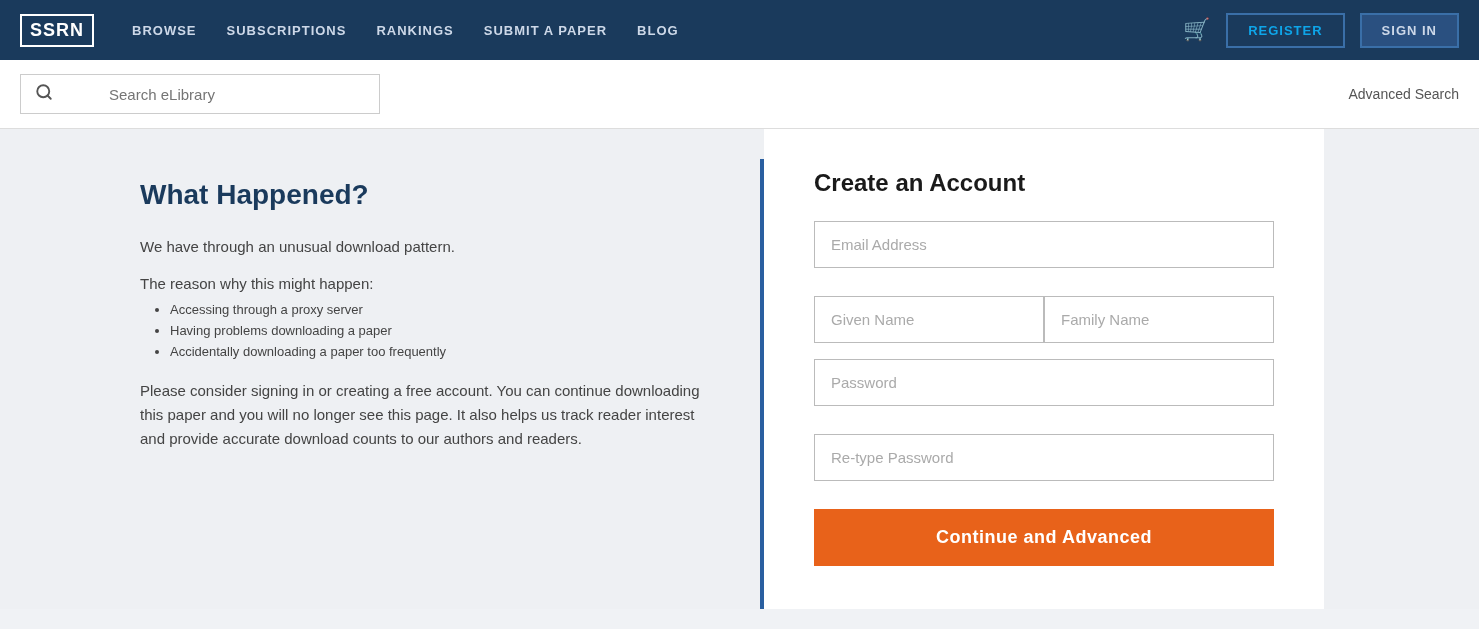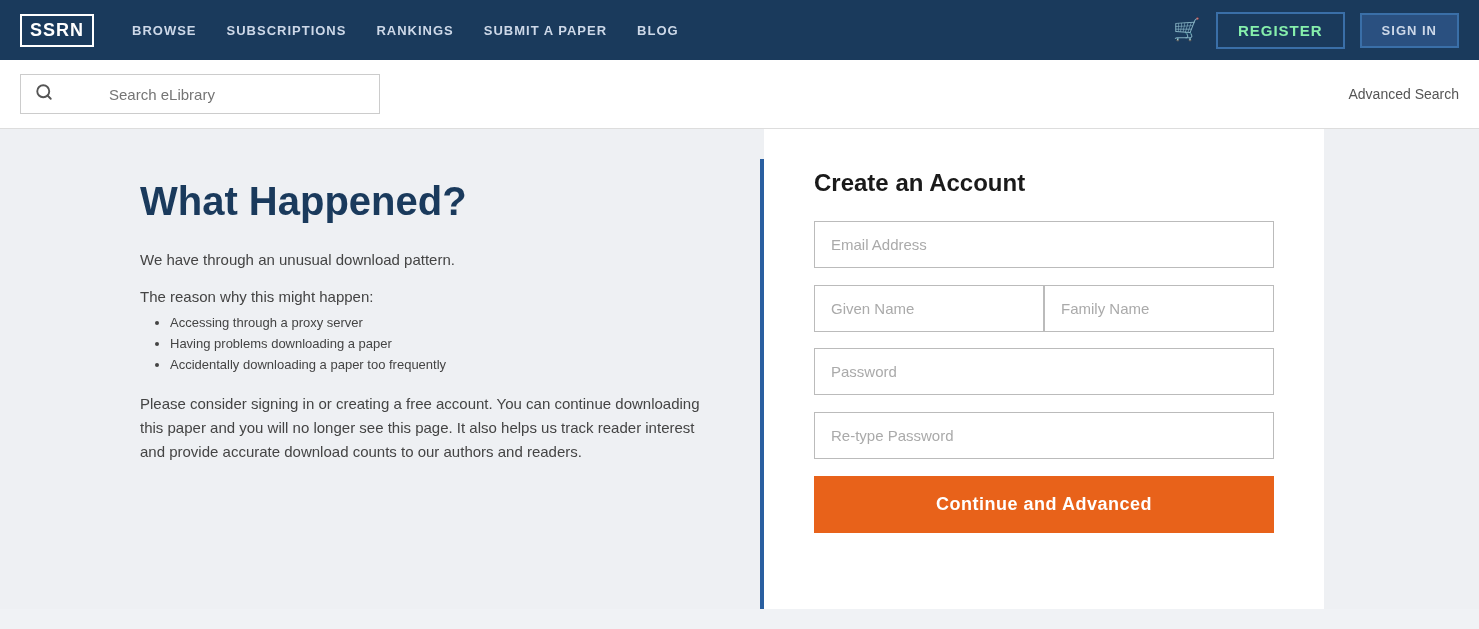--- a/index.html
+++ b/index.html
@@ -62,24 +62,24 @@
     }
 
     .cart-icon {
       color: #cdd8e8;
       font-size: 22px;
       cursor: pointer;
     }
 
     .nav-btn {
       border: 2px solid #3a6fa8;
-      color: #86efac;
+      color: #0ea5e9;
       background: transparent;
       padding: 8px 20px;
-      font-size: 15px;
+      font-size: 13px;
       font-weight: 600;
       letter-spacing: 1px;
       text-transform: uppercase;
       cursor: pointer;
     }
 
     .nav-btn-signin {
       background-color: #2a5080;
       border: 2px solid #3a6fa8;
       color: #cdd8e8;
@@ -139,21 +139,21 @@
       background-color: #eef0f3;
     }
 
     .left-panel {
       flex: 1;
       padding: 50px 60px 40px 140px;
       max-width: 760px;
     }
 
     .what-happened-title {
-      font-size: 40px;
+      font-size: 28px;
       font-weight: 800;
       color: #1a3a5c;
       margin-bottom: 24px;
     }
 
     .desc-text {
       font-size: 15px;
       color: #444;
       line-height: 1.6;
       margin-bottom: 16px;
@@ -194,21 +194,21 @@
     }
 
     .create-account-title {
       font-size: 24px;
       font-weight: 700;
       color: #1a1a1a;
       margin-bottom: 24px;
     }
 
     .form-group {
-      margin-bottom: 17px;
+      margin-bottom: 28px;
     }
 
     .form-row {
       display: flex;
       margin-bottom: 16px;
     }
 
     .form-input {
       width: 100%;
       padding: 14px 16px;

